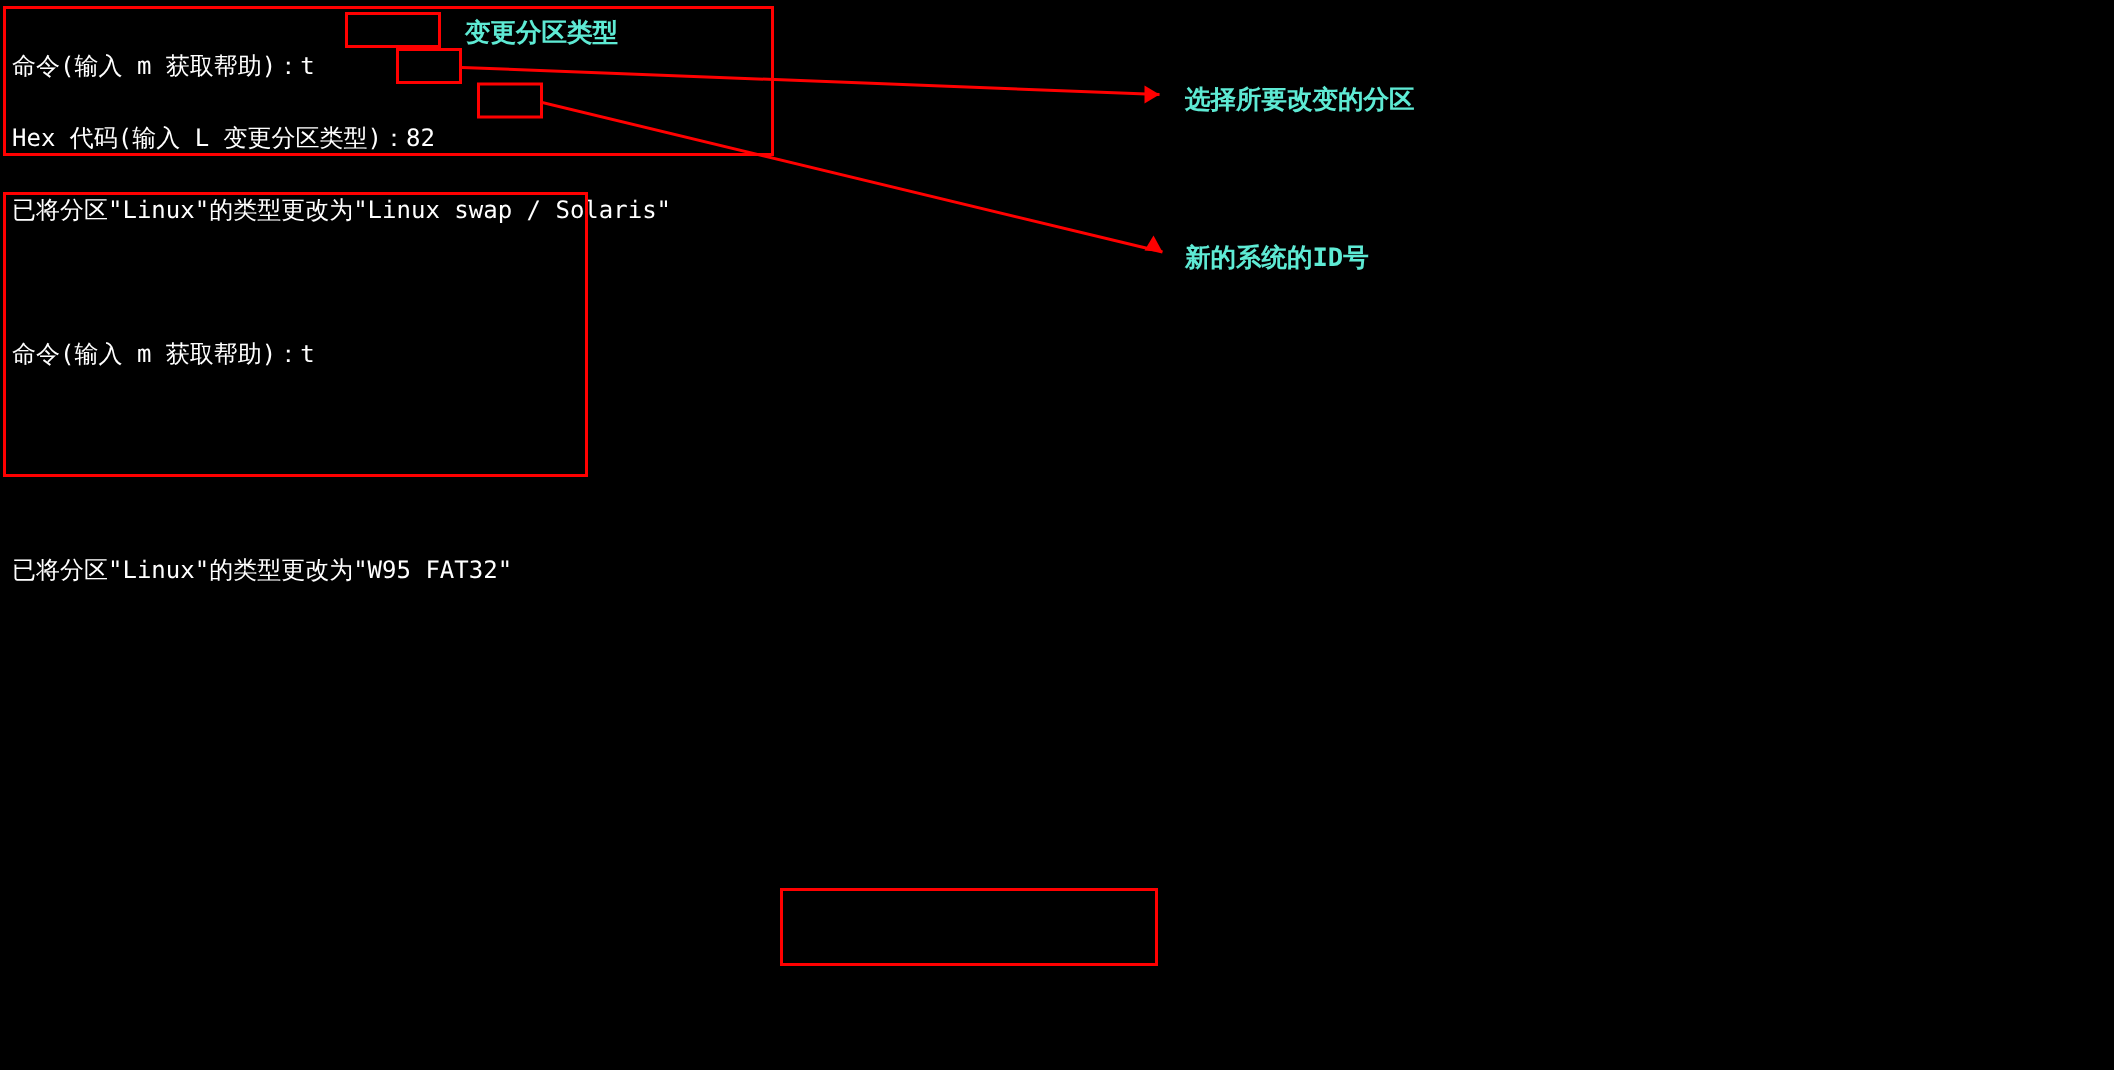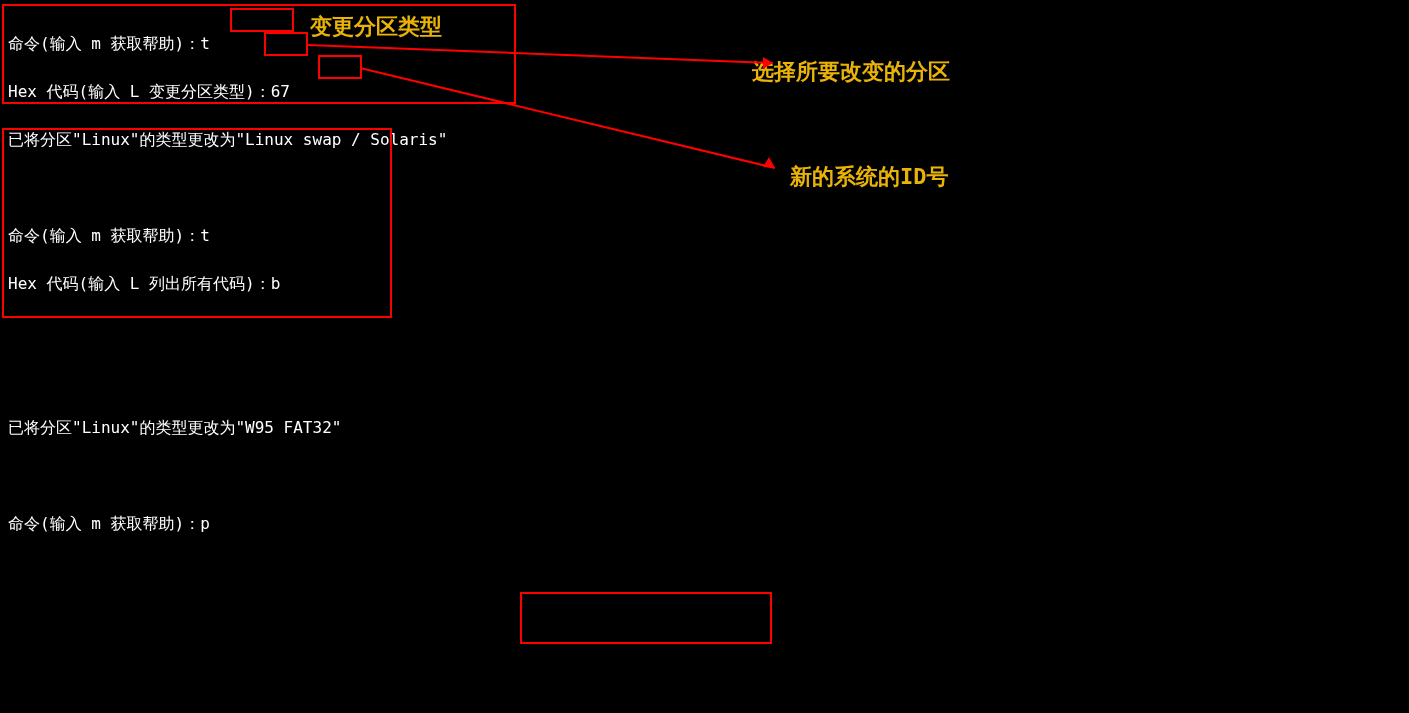--- a/index.html
+++ b/index.html
@@ -76,56 +76,54 @@
       position: absolute;
       border: 2px solid #ff0000;
       top: 592px;
       left: 520px;
       width: 252px;
       height: 52px;
       pointer-events: none;
     }
     .annotation {
       position: absolute;
-      color: #eab308;
-      font-size: 22px;
+      color: #5eead4;
+      font-size: 17px;
       font-weight: bold;
       pointer-events: none;
     }
     .ann1 { top: 10px; left: 310px; }
-    .ann2 { top: 55px; left: 752px; }
+    .ann2 { top: 55px; left: 790px; }
     .ann3 { top: 160px; left: 790px; text-align: center; }
     .arrow {
       position: absolute;
       pointer-events: none;
     }
     .arrow-line {
       stroke: #ff0000;
       stroke-width: 2;
       fill: none;
     }
     .arrow-head {
       fill: #ff0000;
     }
   </style>
 </head>
 <body>
 
 <div class="terminal">
 <span class="line"><span>命令(输入 m 获取帮助)：</span><span>t</span></span>
-<span class="line"><span>Hex 代码(输入 L 变更分区类型)：</span><span>67</span></span>
+<span class="line"><span>Hex 代码(输入 L 变更分区类型)：</span><span>82</span></span>
 <span class="line">已将分区"Linux"的类型更改为"Linux swap / Solaris"</span>
 <span class="line"> </span>
 <span class="line">命令(输入 m 获取帮助)：t</span>
-<span class="line">Hex 代码(输入 L 列出所有代码)：b</span>
 <span class="line"> </span>
 <span class="line"> </span>
 <span class="line">已将分区"Linux"的类型更改为"W95 FAT32"</span>
 <span class="line"> </span>
-<span class="line">命令(输入 m 获取帮助)：p</span>
 <span class="line"> </span>
 
 
 
 
 
 
 
 
 

